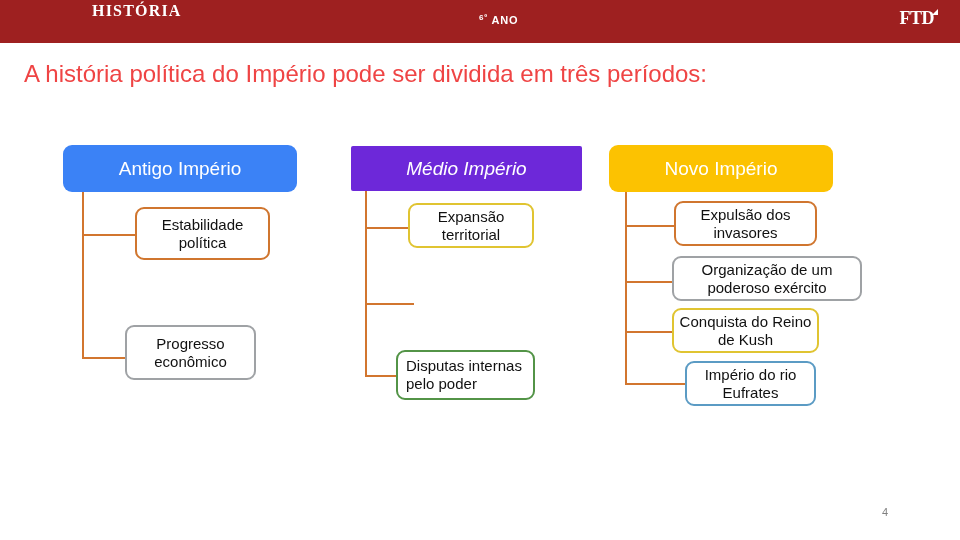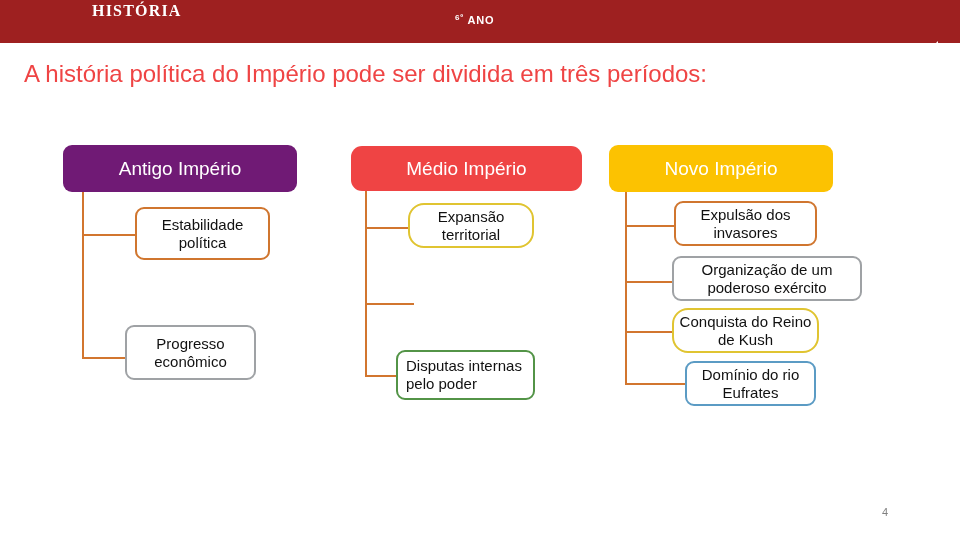--- a/index.html
+++ b/index.html
@@ -51,30 +51,29 @@
     padding: 0 1px;
   }
   .year-label {
     position: absolute;
     left: 455px; top: 13px;
     color: #ffffff;
     font-size: 11px;
     font-weight: bold;
     letter-spacing: .8px;
   }
-  .year-label .ord { font-size: 8px; vertical-align: 4px; }
+  .year-label .ord { font-size: 8px; vertical-align: 4px; margin-left: 24px; }
   .ftd-logo {
     position: absolute;
     right: 22px; top: 8px;
     color: #ffffff;
     font-size: 18px;
     font-weight: bold;
     letter-spacing: -0.5px;
     font-family: Liberation Serif, serif;
-    margin-top: 32px;
   }
   .ftd-tick {
     display: inline-block;
     width: 0; height: 0;
     border-left: 6px solid transparent;
     border-bottom: 6px solid #ffffff;
     vertical-align: 9px;
     margin-left: -2px;
   }
 
@@ -93,43 +92,43 @@
   .col-header {
     position: absolute;
     color: #ffffff;
     font-size: 19px;
     display: flex;
     align-items: center;
     justify-content: center;
     text-align: center;
     box-sizing: border-box;
   }
-  .hdr-orange { background: #701a75; border-radius: 9px; }
-  .hdr-gray   { background: #ef4444; border-radius: 11px; }
+  .hdr-orange { background: #3b82f6; border-radius: 9px; }
+  .hdr-gray   { background: #6d28d9; border-radius: 2px; font-style: italic; }
   .hdr-yellow { background: #FCC201; border-radius: 9px; }
 
   .node {
     position: absolute;
     box-sizing: border-box;
     background: #ffffff;
     border: 2px solid #999;
     border-radius: 9px;
     color: #111111;
     font-size: 15px;
     display: flex;
     align-items: center;
     justify-content: center;
     text-align: center;
     line-height: 1.18;
     padding: 2px 4px;
   }
   .node.left-align { justify-content: flex-start; text-align: left; padding-left: 8px; }
   .bd-orange { border-color: #D0762F; }
   .bd-gray   { border-color: #9FA2A5; }
-  .bd-yellow { border-color: #E0C431; border-radius: 16px; }
+  .bd-yellow { border-color: #E0C431; }
   .bd-blue   { border-color: #5B9BC4; }
   .bd-green  { border-color: #539447; }
 
   
   .vline {
     position: absolute;
     width: 2px;
     background: #D2762F;
   }
   .hline {
@@ -209,18 +208,18 @@
   <div class="node bd-orange" style="left:674px; top:201px; width:143px; height:45px;">
     <span>Expulsão dos invasores</span>
   </div>
   <div class="node bd-yellow" style="left:672px; top:308px; width:147px; height:45px;">
     <span>Conquista do Reino de Kush</span>
   </div>
   <div class="node bd-gray" style="left:672px; top:256px; width:190px; height:45px;">
     <span>Organização de um poderoso exército</span>
   </div>
   <div class="node bd-blue" style="left:685px; top:361px; width:131px; height:45px;">
-    <span>Domínio do rio Eufrates</span>
+    <span>Império do rio Eufrates</span>
   </div>
 
 </div>
 
 <div class="page-num">4</div>
 
 </body></html>

